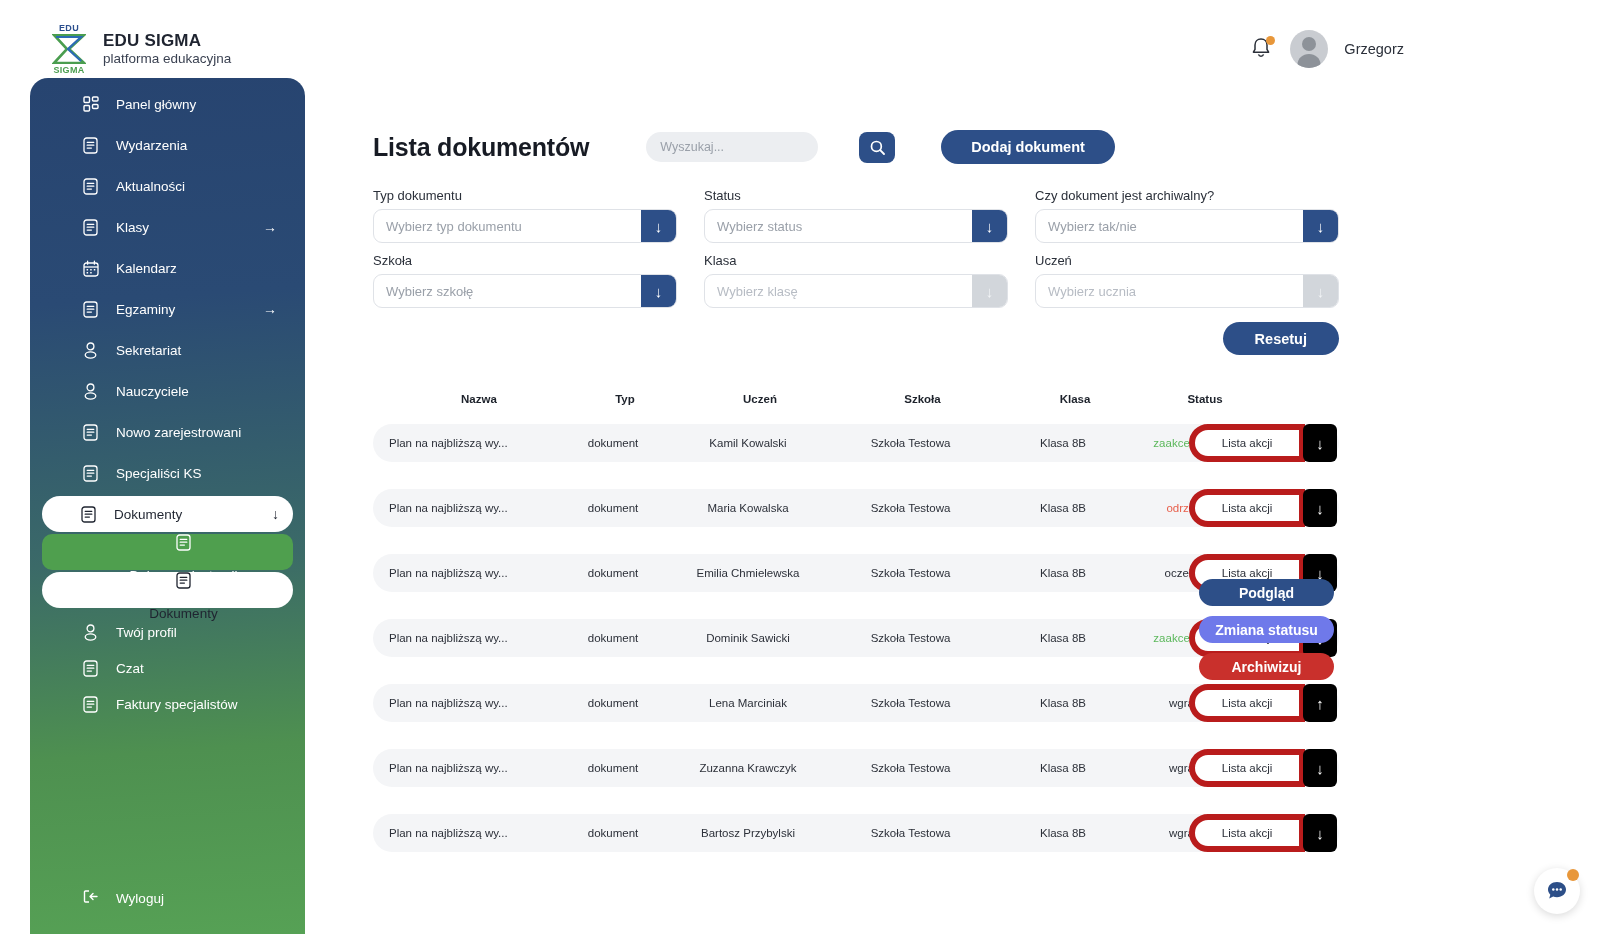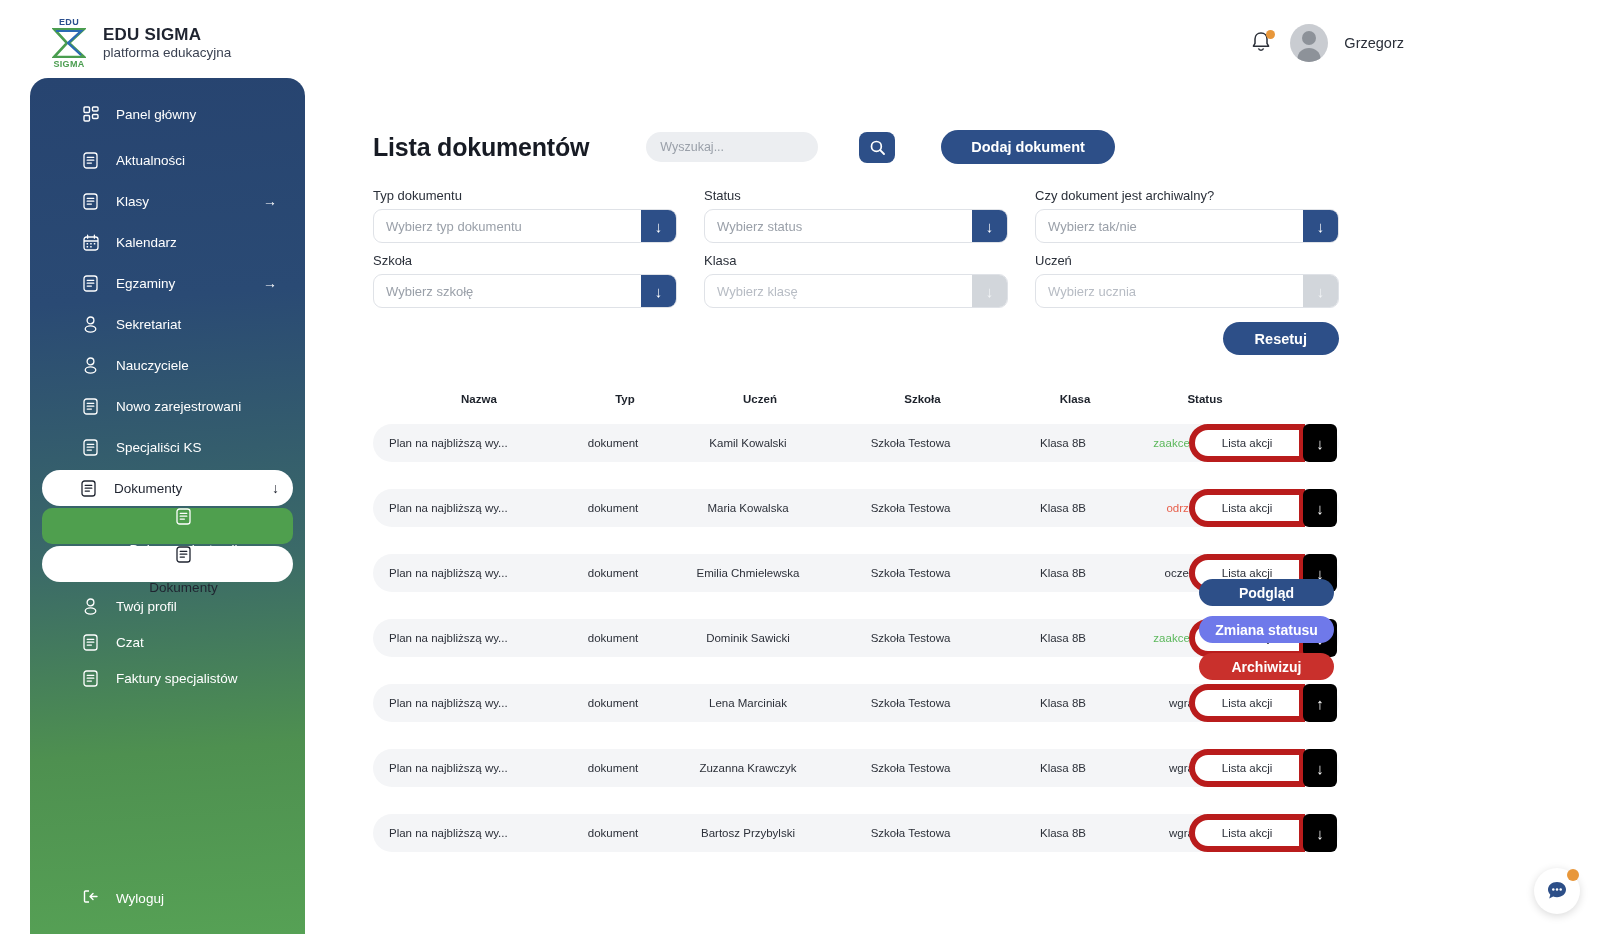--- a/index.html
+++ b/index.html
@@ -6,21 +6,21 @@
   html, body {
     width: 1600px; height: 934px;
     background: #ffffff;
     font-family: "Liberation Sans", sans-serif;
     overflow: hidden;
   }
   body { position: relative; }
 
   
   .topbar {
-    position: absolute; left: 0; top: 9px; width: 1600px; height: 68px;
+    position: absolute; left: 0; top: 15px; width: 1600px; height: 68px;
     background: #ffffff; display: flex; align-items: center;
   }
   .brand { display: flex; align-items: center; margin-left: 48px; }
   .logo-mark {
     width: 42px; height: 52px; position: relative; margin-right: 13px;
   }
   .logo-edu, .logo-sigma {
     position: absolute; left: 0; width: 42px; text-align: center;
     font-weight: bold; letter-spacing: .3px; font-size: 9px;
   }
@@ -57,21 +57,21 @@
   .user-name { font-size: 14.5px; color: #2b303a; }
 
   
   .sidebar {
     position: absolute; left: 30px; top: 78px;
     width: 275px; height: 856px;
     border-radius: 18px 18px 0 0;
     background: linear-gradient(176deg, #274470 0%, #2a4a74 26%, #3b6a68 56%, #4e9050 78%, #56a155 100%);
     overflow: hidden;
   }
-  .nav { padding-top: 18px; }
+  .nav { padding-top: 8px; }
   .nav-item {
     height: 36px; margin: 0 14px 0 14px;
     display: flex; align-items: center; gap: 17px;
     padding: 0 14px 0 38px; border-radius: 18px;
     color: #ffffff; font-size: 13.5px; cursor: pointer; position: relative;
   }
   .nav-item .ic { width: 17px; height: 18px; flex: 0 0 17px; display:flex; align-items:center; justify-content:center;}
   .nav-item .lbl { white-space: nowrap; }
   .nav-item .chev { margin-left: auto; font-size: 14px; line-height: 1; }
   .nav-item.active-white { background: #ffffff; color: #1f2430; margin: 0 12px; }
@@ -236,20 +236,29 @@
           <svg width="16" height="16" viewBox="0 0 16 16">
             <rect x="1" y="1" width="5.5" height="5.5" rx="1" fill="none" stroke="#ffffff" stroke-width="1.4"></rect>
             <rect x="9.5" y="1" width="5.5" height="4" rx="1" fill="none" stroke="#ffffff" stroke-width="1.4"></rect>
             <rect x="1" y="9.5" width="5.5" height="5.5" rx="1" fill="none" stroke="#ffffff" stroke-width="1.4"></rect>
             <rect x="9.5" y="8.5" width="5.5" height="4" rx="1" fill="none" stroke="#ffffff" stroke-width="1.4"></rect>
           </svg>
         </span>
         <span class="lbl">Panel główny</span>
       </div>
       <div class="nav-gap"></div>
+      <div class="nav-item" style="margin-bottom: 0px;">
+        <span class="ic">
+          <svg width="15" height="17" viewBox="0 0 15 17">
+            <rect x="1" y="1" width="13" height="15" rx="2.6" fill="none" stroke="#ffffff" stroke-width="1.3"></rect>
+            <path d="M4.2 5.3 H10.8 M4.2 8.2 H10.8 M4.2 11.1 H8.4" stroke="#ffffff" stroke-width="1.3" stroke-linecap="round"></path>
+          </svg>
+        </span>
+        <span class="lbl">Wydarzenia</span>
+      </div>
       <div class="nav-gap"></div>
       <div class="nav-item" style="margin-bottom: 0px;">
         <span class="ic">
           <svg width="15" height="17" viewBox="0 0 15 17">
             <rect x="1" y="1" width="13" height="15" rx="2.6" fill="none" stroke="#ffffff" stroke-width="1.3"></rect>
             <path d="M4.2 5.3 H10.8 M4.2 8.2 H10.8 M4.2 11.1 H8.4" stroke="#ffffff" stroke-width="1.3" stroke-linecap="round"></path>
           </svg>
         </span>
         <span class="lbl">Aktualności</span>
       </div>

